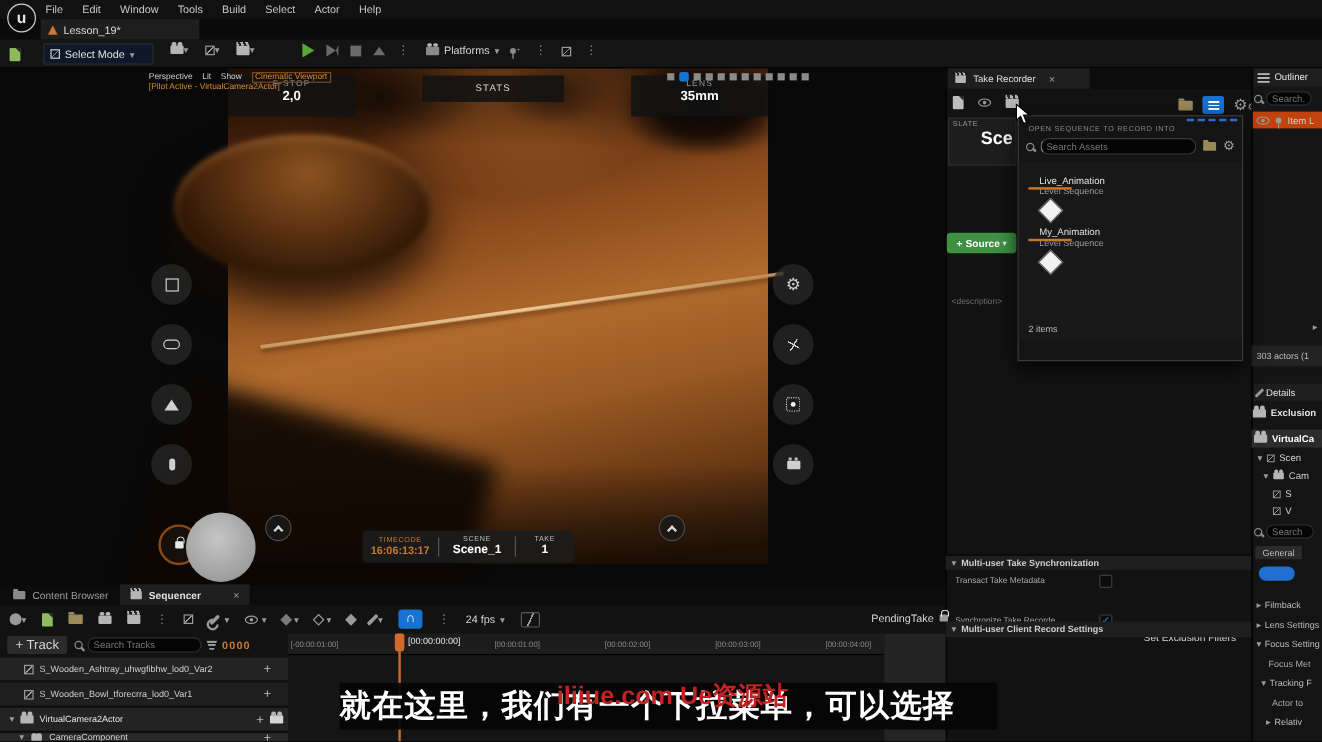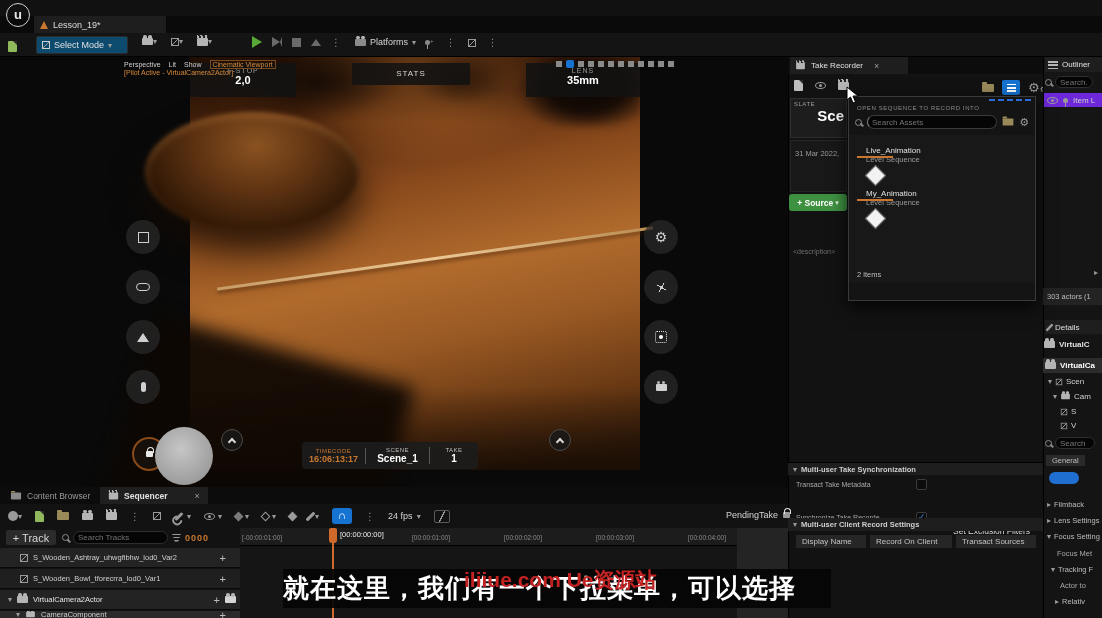--- a/index.html
+++ b/index.html
@@ -57,30 +57,40 @@
   input { outline:none; }
   .searchbox { background:#050505; border:1px solid #2e2e2e; border-radius:8px; color:#777; font-size:8px; padding:1px 4px; font-family:"Liberation Sans",sans-serif; }
 </style>
 </head>
 <body>
 
 <div id="stage">
 
   <div class="abs" style="left:0;top:0;width:1102px;height:16px;background:#111;"></div>
   <div class="abs" style="left:6px;top:3px;width:24px;height:24px;border:1.5px solid #cfcfcf;border-radius:50%;color:#e8e8e8;font-size:13px;font-weight:bold;text-align:center;line-height:21px;z-index:5;">u</div>
+  <div class="abs row" style="left:38px;top:1px;height:14px;gap:16px;z-index:5;">
+    <span class="txt">File</span>
+    <span class="txt">Edit</span>
+    <span class="txt">Window</span>
+    <span class="txt">Tools</span>
+    <span class="txt">Build</span>
+    <span class="txt">Select</span>
+    <span class="txt">Actor</span>
+    <span class="txt">Help</span>
+  </div>
 
   <div class="abs" style="left:0;top:16px;width:1102px;height:17px;background:#0a0a0a;"></div>
   <div class="abs row" style="left:34px;top:16px;width:132px;height:17px;background:#1e1e1e;gap:5px;padding-left:6px;">
     <span style="width:0;height:0;border-left:4px solid transparent;border-right:4px solid transparent;border-bottom:8px solid #c9782e;"></span>
     <span class="txt" style="color:#dedede;">Lesson_19*</span>
   </div>
 
   <div class="abs" style="left:0;top:33px;width:1102px;height:24px;background:#141414;border-bottom:1px solid #000;"></div>
   <div class="abs" style="left:8px;top:38px;"><span class="pageic" style="background:#8fb95a;"></span></div>
-  <div class="abs row" style="left:36px;top:36px;width:92px;height:18px;background:#0c4a6e;border:1px solid #2c2c2c;border-radius:2px;gap:4px;padding:0 5px;">
+  <div class="abs row" style="left:36px;top:36px;width:92px;height:18px;background:#0f172a;border:1px solid #2c2c2c;border-radius:2px;gap:4px;padding:0 5px;">
     <span class="cubeic" style="border-color:#cfcfcf;"></span>
     <span class="txt" style="color:#e0e0e0;">Select Mode</span>
     <span class="arrowD">▾</span>
   </div>
   <div class="abs row" style="left:142px;top:37px;gap:14px;">
     <span class="row">
         <span class="camic"></span>
         <span class="arrowD">▾</span>
       </span>
     <span class="row">
@@ -240,23 +250,20 @@
     <span style="width:18px;height:15px;background:#1673d2;border-radius:2px;display:flex;align-items:center;justify-content:center;">
         <span style="width:9px;height:8px;background:repeating-linear-gradient(#fff 0 1.5px,transparent 1.5px 3.2px);"></span>
       </span>
     <span class="gear" style="font-size:13px;">⚙<span style="font-size:8px;">⚙</span></span>
   </div>
 
   <div class="abs" style="left:790px;top:98px;width:57px;height:40px;background:#1d1d1d;border:1px solid #2e2e2e;">
     <div style="font-size:6px;color:#9a9a9a;margin:2px 0 0 3px;letter-spacing:0.5px;">SLATE</div>
     <div style="font-size:15px;color:#fff;font-weight:bold;text-align:right;margin-right:2px;">Sce</div>
   </div>
-  <div class="abs" style="left:790px;top:140px;width:57px;height:52px;background:#181818;border:1px solid #262626;">
-    <div style="font-size:7.5px;color:#9a9a9a;margin:8px 0 0 4px;">31 Mar 2022,</div>
-  </div>
   <div class="abs tiny" style="left:793px;top:248px;color:#6e6e6e;">&lt;description&gt;</div>
   <div class="abs row" style="left:789px;top:194px;width:58px;height:17px;background:#3f9142;border-radius:3px;justify-content:center;gap:2px;">
     <span style="color:#fff;font-size:8.5px;font-weight:bold;">+ Source</span>
     <span style="color:#e8f5e8;font-size:7px;">▾</span>
   </div>
   <div class="abs tiny" style="left:852px;top:197px;color:#bdbdbd;font-size:9px;">E</div>
   <div class="abs" style="left:1026px;top:196px;color:#9a9a9a;font-size:12px;">↺</div>
   <div class="abs arrowD" style="left:1032px;top:113px;">▾</div>
 
   <div class="abs" style="left:848px;top:96px;width:188px;height:205px;background:#141414;border:1px solid #3a3a3a;box-shadow:0 6px 16px rgba(0,0,0,0.8);z-index:20;">
@@ -303,53 +310,48 @@
     <span class="tiny" style="width:120px;color:#a8a8a8;">Synchronize Take Recorde...</span>
     <span class="checkbox">
         <span class="tick">✓</span>
       </span>
     <span style="margin-left:26px;font-size:8.5px;color:#d8d8d8;margin-top:27px;">Set Exclusion Filters</span>
   </div>
   <div class="abs row" style="left:788px;top:518px;width:255px;height:13px;background:#1e1e1e;gap:4px;padding-left:5px;">
     <span class="arrowD">▾</span>
       <span style="font-size:7.5px;font-weight:bold;color:#cfcfcf;">Multi-user Client Record Settings</span>
   </div>
-  <div class="abs row" style="left:796px;top:535px;gap:4px;">
-    <span style="font-size:8px;color:#c2c2c2;background:#262626;padding:2px 6px;width:70px;">Display Name</span>
-    <span style="font-size:8px;color:#c2c2c2;background:#262626;padding:2px 6px;width:82px;">Record On Client</span>
-    <span style="font-size:8px;color:#c2c2c2;background:#262626;padding:2px 6px;width:80px;">Transact Sources</span>
-  </div>
 
   <div class="abs" style="left:1043px;top:57px;width:59px;height:250px;background:#151515;border-left:1px solid #000;"></div>
   <div class="abs row" style="left:1045px;top:57px;width:57px;height:15px;background:#1e1e1e;gap:4px;padding-left:3px;">
     <span class="ham"></span>
     <span style="font-size:8px;color:#e0e0e0;">Outliner</span>
   </div>
   <div class="abs row" style="left:1045px;top:76px;gap:3px;width:55px;">
     <span class="mag"></span>
     <input class="searchbox" style="width: 38px; height: 12px;" placeholder="Search...">
   </div>
-  <div class="abs row" style="left:1044px;top:93px;gap:5px;width:58px;background:#6d28d9;height:14px;padding-left:3px;">
+  <div class="abs row" style="left:1044px;top:93px;gap:5px;width:58px;background:#c2410c;height:14px;padding-left:3px;">
     <span class="eyeic"></span>
     <span class="pinic"></span>
     <span style="font-size:8px;color:#cfcfcf;">Item L</span>
   </div>
   <div class="abs arrowR" style="left:1094px;top:268px;">▸</div>
   <div class="abs" style="left:1043px;top:288px;width:59px;height:17px;background:#232323;display:flex;align-items:center;padding-left:4px;">
     <span style="font-size:7.5px;color:#bdbdbd;">303 actors (1</span>
   </div>
 
   <div class="abs" style="left:1043px;top:307px;width:59px;height:311px;background:#141414;border-left:1px solid #000;"></div>
   <div class="abs row" style="left:1045px;top:320px;width:57px;height:14px;background:#1e1e1e;gap:4px;padding-left:3px;">
     <span class="penic" style="transform:rotate(45deg) scale(0.8);"></span>
     <span style="font-size:8px;color:#e0e0e0;">Details</span>
   </div>
   <div class="abs row" style="left:1044px;top:340px;gap:4px;">
     <span class="camic"></span>
-    <span style="font-size:8px;color:#e0e0e0;font-weight:bold;">VirtualC</span>
+    <span style="font-size:8px;color:#e0e0e0;font-weight:bold;">Exclusion</span>
   </div>
   <div class="abs row" style="left:1043px;top:358px;width:59px;height:15px;background:#2c2c2c;gap:4px;padding-left:2px;">
     <span class="camic"></span>
     <span style="font-size:8px;color:#fff;font-weight:bold;">VirtualCa</span>
   </div>
   <div class="abs row" style="left:1048px;top:377px;gap:3px;">
       <span class="arrowD">▾</span>
       <span class="cubeic" style="transform:scale(0.8);"></span>
       <span style="font-size:8px;color:#cfcfcf;">Scen</span>
     </div>

